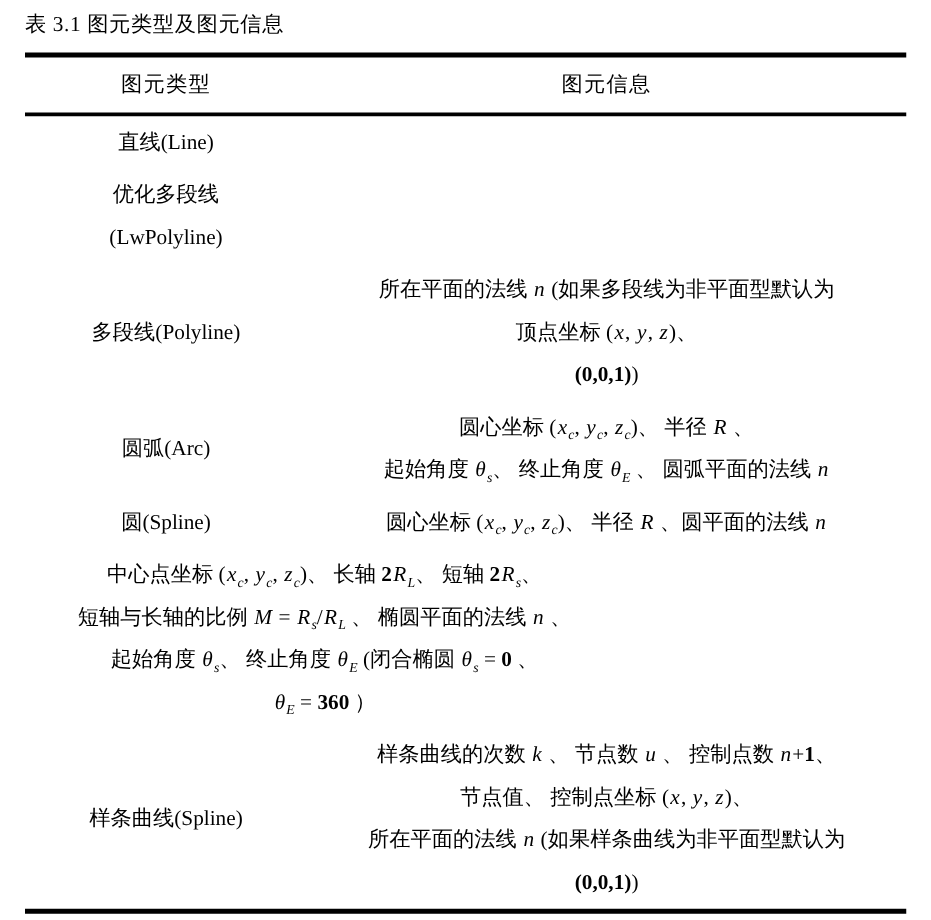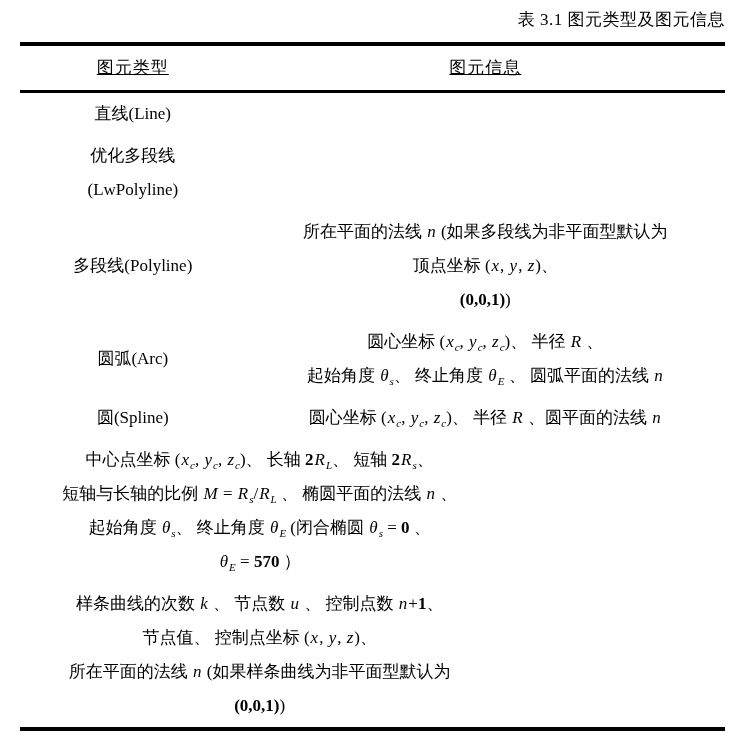--- a/index.html
+++ b/index.html
@@ -15,37 +15,36 @@
     color: #000000;
     box-sizing: border-box;
   }
   .page {
     box-sizing: border-box;
     width: 745px;
     height: 736px;
     padding: 6px 20px 0 20px;
   }
   .caption {
-    text-align: right;
+    text-align: left;
     font-size: 17px;
     line-height: 24px;
     padding: 2px 0 10px 0;
     letter-spacing: 0.5px;
   }
   .table {
     border-top: 4px solid #000000;
     border-bottom: 4px solid #000000;
     width: 100%;
   }
   .header-row {
     display: flex;
     align-items: center;
     border-bottom: 3px solid #000000;
     padding: 11px 0;
-    text-decoration: underline;
   }
   .row {
     display: flex;
     align-items: center;
     padding: 4px 0;
   }
   .cell {
     text-align: center;
     font-size: 17px;
   }
@@ -117,25 +116,28 @@
     <div class="cell info-col">
             <div class="line">圆心坐标 (<i>x</i><sub>c</sub>, <i>y</i><sub>c</sub>, <i>z</i><sub>c</sub>)、 半径 <i>R</i> 、圆平面的法线 <i>n</i></div>
           </div>
   </div>
 
   <div class="row">
     <div class="cell info-col">
             <div class="line">中心点坐标 (<i>x</i><sub>c</sub>, <i>y</i><sub>c</sub>, <i>z</i><sub>c</sub>)、 长轴 <b>2</b><i>R</i><sub>L</sub>、 短轴 <b>2</b><i>R</i><sub>s</sub>、</div>
             <div class="line">短轴与长轴的比例 <i>M</i> = <i>R</i><sub>s</sub>/<i>R</i><sub>L</sub> 、 椭圆平面的法线 <i>n</i> 、</div>
             <div class="line">起始角度 <i>θ</i><sub>s</sub>、 终止角度 <i>θ</i><sub>E</sub> (闭合椭圆 <i>θ</i><sub>s</sub> = <b>0</b> 、</div>
-            <div class="line"><i>θ</i><sub>E</sub> = <b>570</b> ）</div>
+            <div class="line"><i>θ</i><sub>E</sub> = <b>360</b> ）</div>
           </div>
   </div>
 
   <div class="row">
+    <div class="cell type-col">
+            <div class="line">样条曲线(Spline)</div>
+          </div>
     <div class="cell info-col">
             <div class="line">样条曲线的次数 <i>k</i> 、 节点数 <i>u</i> 、 控制点数 <i>n</i>+<b>1</b>、</div>
             <div class="line">节点值、 控制点坐标 (<i>x</i>, <i>y</i>, <i>z</i>)、</div>
             <div class="line">所在平面的法线 <i>n</i> (如果样条曲线为非平面型默认为</div>
             <div class="line"><b>(0,0,1)</b>)</div>
           </div>
   </div>
 </div>
   </div>
 </div>

